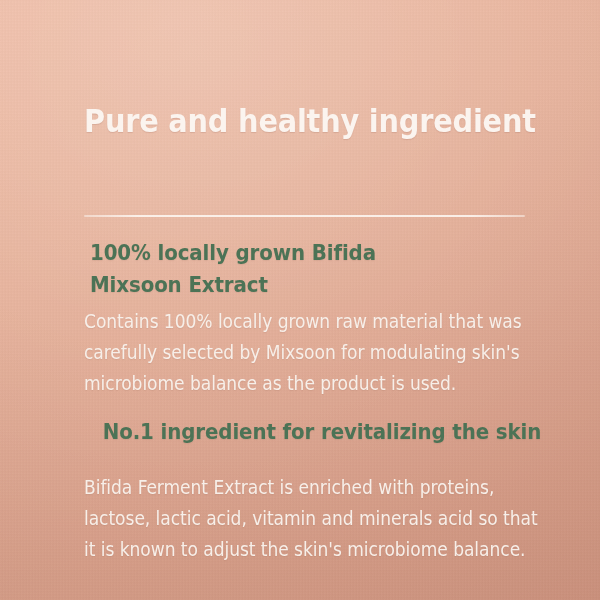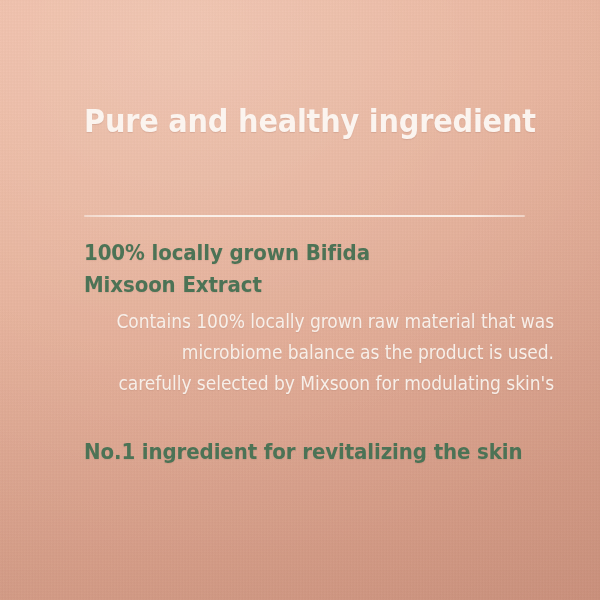--- a/index.html
+++ b/index.html
@@ -86,39 +86,39 @@
     margin: 0;
     color: #4c7356;
     font-size: 22px;
     line-height: 32px;
     font-weight: 700;
     letter-spacing: -0.1px;
     font-family: "DejaVu Sans", "Liberation Sans", sans-serif;
     font-stretch: condensed;
     text-shadow: 0 1px 1px rgba(120,80,65,0.10);
   }
-  .sub-head .line { display: block; white-space: nowrap; }
+  .sub-head .line { display: block; white-space: nowrap; margin-left: 6px; }
 
   #sub-head-1 { top: 237px; width: 460px; }
-  #sub-head-2 { top: 436px; width: 470px; }
+  #sub-head-2 { top: 416px; width: 470px; text-align: center; }
 
   .body-copy {
     position: absolute;
     left: 0;
     margin: 0;
     color: #f7efe9;
     font-size: 19px;
     line-height: 31px;
     font-weight: 400;
     letter-spacing: -0.05px;
     font-family: "DejaVu Sans", "Liberation Sans", sans-serif;
     font-stretch: condensed;
     text-shadow: 0 1px 1px rgba(140,90,75,0.14);
   }
-  .body-copy .line { display: block; white-space: nowrap; text-align: right; }
+  .body-copy .line { display: block; white-space: nowrap; }
 
   #body-copy-1 { top: 306px; width: 470px; }
   #body-copy-2 { top: 472px; width: 470px; }
 </style>
 </head>
 <body>
 
 <div id="page">
 
   <div id="grain"></div>
@@ -132,23 +132,28 @@
 
     <div class="divider"></div>
 
     <h2 class="sub-head" id="sub-head-1">
       <span class="line">100% locally grown Bifida</span>
       <span class="line">Mixsoon Extract</span>
     </h2>
 
     <p class="body-copy" id="body-copy-1">
       <span class="line">Contains 100% locally grown raw material that was</span>
+      <span class="line">carefully selected by Mixsoon for modulating skin's</span>
       <span class="line">microbiome balance as the product is used.</span>
-      <span class="line">carefully selected by Mixsoon for modulating skin's</span>
     </p>
 
     <h2 class="sub-head" id="sub-head-2">
       <span class="line">No.1 ingredient for revitalizing the skin</span>
     </h2>
 
+    <p class="body-copy" id="body-copy-2">
+      <span class="line">Bifida Ferment Extract is enriched with proteins,</span>
+      <span class="line">lactose, lactic acid, vitamin and minerals acid so that</span>
+      <span class="line">it is known to adjust the skin's microbiome balance.</span>
+    </p>
 
   </div>
 </div>
 
 </body></html>

